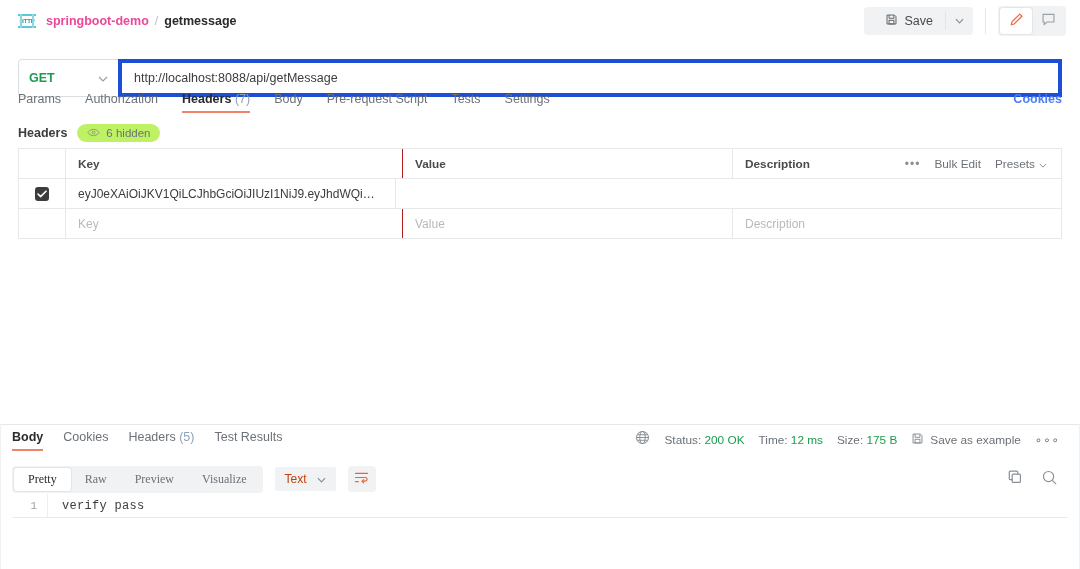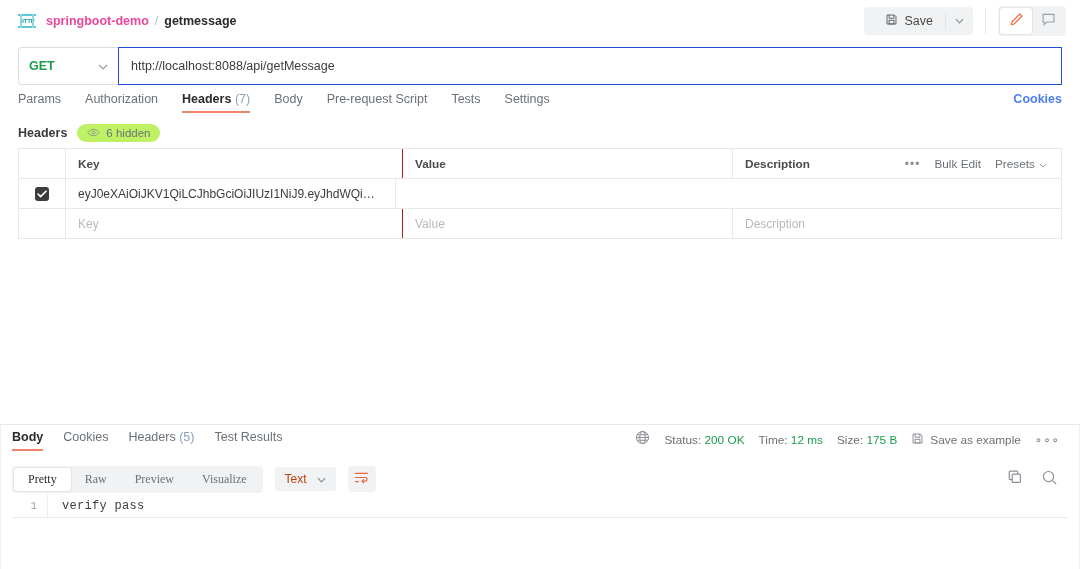--- a/index.html
+++ b/index.html
@@ -47,31 +47,31 @@
   .vdiv { width:1px; height:26px; background:#e4e6e8; margin:0 12px; }
   .icon-group { display:flex; align-items:center; background:#f1f2f3; border-radius:4px; padding:2px; }
   .icon-btn {
     width:32px; height:26px; display:flex; align-items:center; justify-content:center;
     border-radius:3px; cursor:pointer;
   }
   .icon-btn.active { background:#ffffff; box-shadow:0 0 0 1px #e3e5e7; }
 
   
   .urlrow {
-    position:absolute; left:18px; top:47px; width:1044px; height:38px; display:flex;
+    position:absolute; left:18px; top:59px; width:1044px; height:38px; display:flex;
   }
   .method-box {
     width:100px; height:38px; border:1px solid #dcdfe2; border-right:none;
     border-radius:4px 0 0 4px; display:flex; align-items:center;
     padding:0 10px; background:#fff;
   }
   .method-label { font-size:12.5px; font-weight:bold; color:#1a9c4b; }
   .method-caret { margin-left:auto; color:#9aa0a6; font-size:10px; }
   .url-box {
-    flex:1; height:38px; border:1px solid #1d4ed8; background:#fff;
+    flex:1; height:38px; border:4px solid #1d4ed8; background:#fff;
     display:flex; align-items:center; padding:0 12px;
   }
   .url-text { font-size:12.5px; color:#3c3c3c; }
   .send-group { display:flex; margin-left:10px; }
   .send-btn {
     background:#1a7ef1; color:#fff; font-size:13px; font-weight:bold;
     padding:0 22px; height:38px; display:flex; align-items:center;
     border-radius:4px 0 0 4px; cursor:pointer;
   }
   .send-caret {

